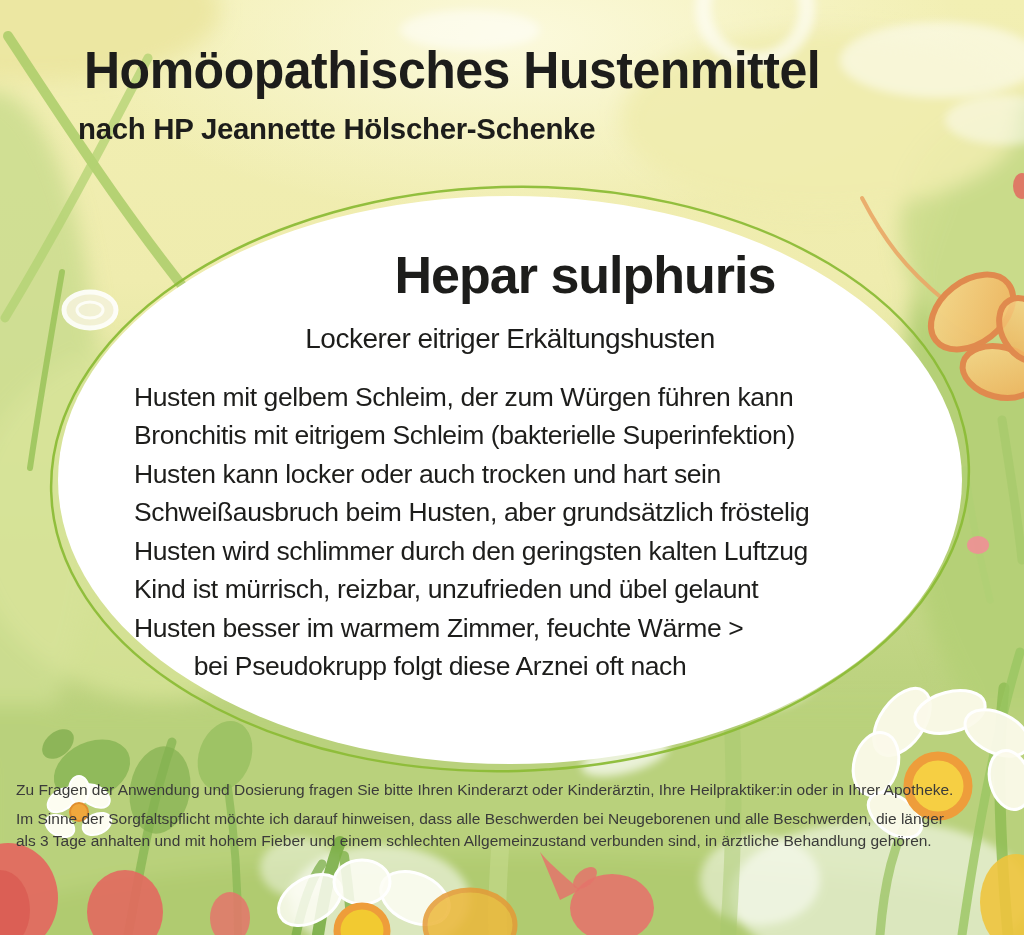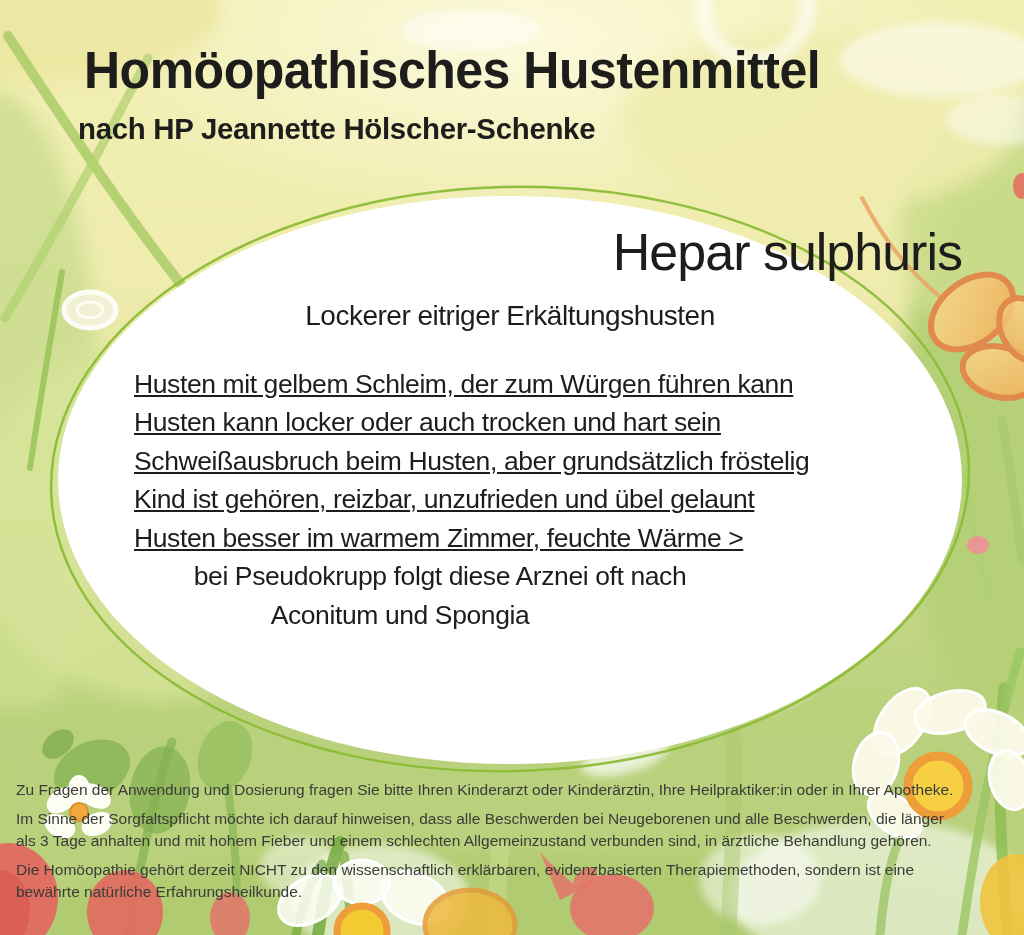--- a/index.html
+++ b/index.html
@@ -18,28 +18,28 @@
     letter-spacing:-.5px;transform:scaleX(.98);transform-origin:left top;white-space:nowrap;
   }
   .subtitle{
     left:78px;top:112px;font-size:30px;font-weight:700;line-height:1.15;
     letter-spacing:-.3px;transform:scaleX(.98);transform-origin:left top;white-space:nowrap;
   }
   .card{
     left:58px;top:196px;width:904px;height:568px;
   }
   .remedy-name{
-    margin-top:27px;text-align:right;padding-left:150px;
-    font-size:52px;font-weight:400;line-height:1.15;letter-spacing:-1px;white-space:nowrap;
+    margin-top:50px;text-align:center;padding-left:150px;
+    font-size:52px;font-weight:700;line-height:1.15;letter-spacing:-1px;white-space:nowrap;
   }
   .remedy-indication{
     margin-top:17px;text-align:center;font-size:28px;font-weight:400;
     line-height:1.15;letter-spacing:-.5px;white-space:nowrap;
   }
-  .symptoms{margin-top:33px;padding-left:76px;text-decoration:underline;}
+  .symptoms{margin-top:23px;padding-left:76px;}
   .sline{font-size:26.5px;line-height:38.5px;letter-spacing:-.4px;white-space:nowrap;}
   .note{font-size:26.5px;line-height:38.5px;letter-spacing:-.4px;text-align:center;white-space:nowrap;}
   .n1{padding-right:140px;}
   .n2{padding-right:220px;}
   .footer{left:16px;top:779px;width:980px;color:#3b3b3a;}
   .footer p{margin:0 0 7px 0;}
   .fl{font-size:15.5px;line-height:22px;letter-spacing:0;white-space:nowrap;display:block;}
 </style>
 </head>
 <body>
@@ -172,36 +172,33 @@
   </svg>
 
   <div class="abs title">Homöopathisches Hustenmittel</div>
   <div class="abs subtitle">nach HP Jeannette Hölscher-Schenke</div>
 
   <div class="abs card">
     <div class="remedy-name">Hepar sulphuris</div>
     <div class="remedy-indication">Lockerer eitriger Erkältungshusten</div>
     <div class="symptoms">
       <div class="sline">Husten mit gelbem Schleim, der zum Würgen führen kann</div>
+      <div class="sline">Bronchitis mit eitrigem Schleim (bakterielle Superinfektion)</div>
       <div class="sline">Husten kann locker oder auch trocken und hart sein</div>
       <div class="sline">Schweißausbruch beim Husten, aber grundsätzlich fröstelig</div>
-      <div class="sline">Kind ist gehören, reizbar, unzufrieden und übel gelaunt</div>
+      <div class="sline">Husten wird schlimmer durch den geringsten kalten Luftzug</div>
+      <div class="sline">Kind ist mürrisch, reizbar, unzufrieden und übel gelaunt</div>
       <div class="sline">Husten besser im warmem Zimmer, feuchte Wärme &gt;</div>
     </div>
     <div class="note n1">bei Pseudokrupp folgt diese Arznei oft nach</div>
-    <div class="note n2">Aconitum und Spongia</div>
   </div>
 
   <div class="abs footer">
     <p>
       <span class="fl">Zu Fragen der Anwendung und Dosierung fragen Sie bitte Ihren Kinderarzt oder Kinderärztin, Ihre Heilpraktiker:in oder in Ihrer Apotheke.</span>
     </p>
     <p>
       <span class="fl">Im Sinne der Sorgfaltspflicht möchte ich darauf hinweisen, dass alle Beschwerden bei Neugeborenen und alle Beschwerden, die länger</span>
       <span class="fl">als 3 Tage anhalten und mit hohem Fieber und einem schlechten Allgemeinzustand verbunden sind, in ärztliche Behandlung gehören.</span>
     </p>
-    <p>
-      <span class="fl">Die Homöopathie gehört derzeit NICHT zu den wissenschaftlich erklärbaren, evidenzbasierten Therapiemethoden, sondern ist eine</span>
-      <span class="fl">bewährte natürliche Erfahrungsheilkunde.</span>
-    </p>
   </div>
 
 </div>
 
 </body></html>

